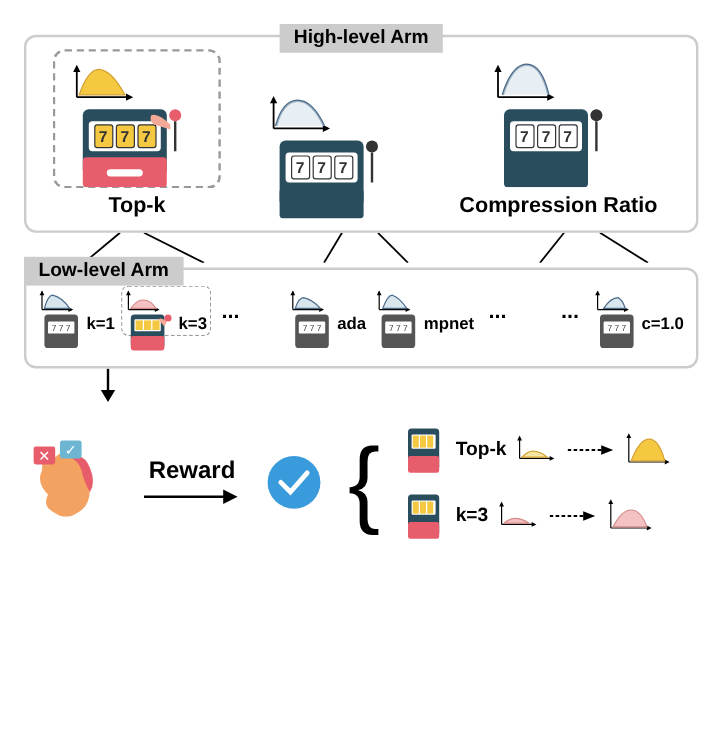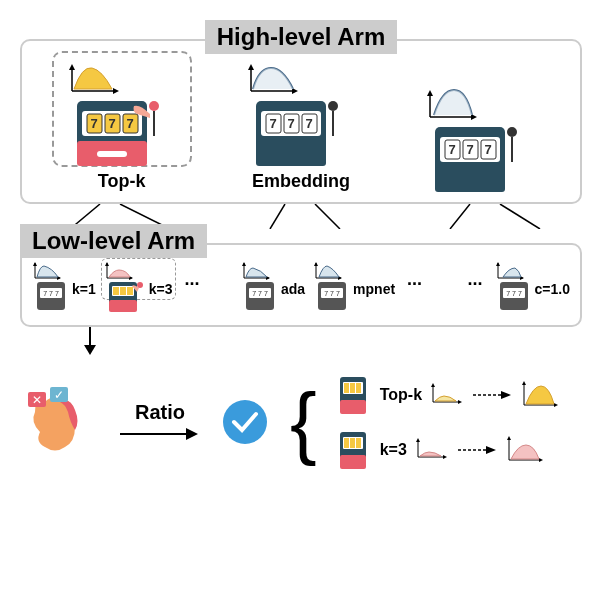--- a/index.html
+++ b/index.html
@@ -7,21 +7,21 @@
     padding: 20px;
     font-family: Arial, sans-serif;
     background: #fff;
     width: 602px;
     box-sizing: border-box;
   }
   .section-label {
     background: #ccc;
     padding: 3px 12px;
     font-weight: bold;
-    font-size: 24px;
+    font-size: 16px;
     display: inline-block;
     position: relative;
     z-index: 10;
   }
   .panel {
     border: 2px solid #ccc;
     border-radius: 10px;
     padding: 15px 10px 10px;
     margin-top: -15px;
     position: relative;
@@ -157,21 +157,20 @@
         <rect x="20" y="55" width="60" height="25" rx="3" fill="#fff"></rect>
         <rect x="25" y="58" width="15" height="19" rx="2" fill="#fff" stroke="#333"></rect>
         <rect x="43" y="58" width="15" height="19" rx="2" fill="#fff" stroke="#333"></rect>
         <rect x="61" y="58" width="15" height="19" rx="2" fill="#fff" stroke="#333"></rect>
         <text x="32" y="72" font-size="13" font-weight="bold" text-anchor="middle" fill="#333">7</text>
         <text x="50" y="72" font-size="13" font-weight="bold" text-anchor="middle" fill="#333">7</text>
         <text x="68" y="72" font-size="13" font-weight="bold" text-anchor="middle" fill="#333">7</text>
         <circle cx="92" cy="50" r="5" fill="#333"></circle>
         <line x1="92" y1="55" x2="92" y2="80" stroke="#333" stroke-width="2"></line>
       </svg>
-      <div class="arm-label">Embedding</div>
     </div>
     <div class="arm-group">
       <svg width="120" height="110">
         <path d="M 10 35 L 10 10" stroke="#000" stroke-width="1.5" fill="none"></path>
         <path d="M 10 35 L 55 35" stroke="#000" stroke-width="1.5" fill="none"></path>
         <polygon points="10,8 7,14 13,14" fill="#000"></polygon>
         <polygon points="57,35 51,32 51,38" fill="#000"></polygon>
         <path d="M 14 33 Q 22 8 34 8 Q 46 8 52 33" fill="none" stroke="#4a6b8a" stroke-width="2"></path>
         <path d="M 14 33 Q 22 8 34 8 Q 46 8 52 33 L 14 33 Z" fill="#d8e5ed" opacity="0.6"></path>
         <rect x="15" y="45" width="70" height="55" rx="5" fill="#2a4d5e"></rect>
@@ -179,20 +178,21 @@
         <rect x="20" y="55" width="60" height="25" rx="3" fill="#fff"></rect>
         <rect x="25" y="58" width="15" height="19" rx="2" fill="#fff" stroke="#333"></rect>
         <rect x="43" y="58" width="15" height="19" rx="2" fill="#fff" stroke="#333"></rect>
         <rect x="61" y="58" width="15" height="19" rx="2" fill="#fff" stroke="#333"></rect>
         <text x="32" y="72" font-size="13" font-weight="bold" text-anchor="middle" fill="#333">7</text>
         <text x="50" y="72" font-size="13" font-weight="bold" text-anchor="middle" fill="#333">7</text>
         <text x="68" y="72" font-size="13" font-weight="bold" text-anchor="middle" fill="#333">7</text>
         <circle cx="92" cy="50" r="5" fill="#333"></circle>
         <line x1="92" y1="55" x2="92" y2="80" stroke="#333" stroke-width="2"></line>
       </svg>
+      <div class="arm-label">Compression Ratio</div>
     </div>
   </div>
 </div>
 
 <svg width="562" height="25" style="display:block;">
   <line x1="80" y1="0" x2="50" y2="25" stroke="#000" stroke-width="1.5"></line>
   <line x1="100" y1="0" x2="150" y2="25" stroke="#000" stroke-width="1.5"></line>
   <line x1="265" y1="0" x2="250" y2="25" stroke="#000" stroke-width="1.5"></line>
   <line x1="295" y1="0" x2="320" y2="25" stroke="#000" stroke-width="1.5"></line>
   <line x1="450" y1="0" x2="430" y2="25" stroke="#000" stroke-width="1.5"></line>
@@ -298,21 +298,21 @@
   <svg width="80" height="80">
     <path d="M 25 20 Q 15 15 15 30 Q 10 40 20 50 Q 15 60 25 65 Q 35 72 45 65 Q 55 60 55 45 L 55 30 Q 50 15 40 18 Q 32 12 25 20 Z" fill="#f4a261"></path>
     <path d="M 40 20 Q 50 15 55 28 Q 60 40 55 48 Q 50 40 48 30 Q 45 22 40 20 Z" fill="#e85d6b"></path>
     <rect x="8" y="10" width="18" height="15" rx="2" fill="#e85d6b"></rect>
     <text x="17" y="22" font-size="12" fill="#fff" text-anchor="middle">✕</text>
     <rect x="30" y="5" width="18" height="15" rx="2" fill="#6db5d1"></rect>
     <text x="39" y="17" font-size="12" fill="#fff" text-anchor="middle">✓</text>
   </svg>
 
   <div style="display:flex;flex-direction:column;align-items:center;">
-    <div class="reward-text">Ratio</div>
+    <div class="reward-text">Reward</div>
     <svg width="80" height="20">
       <line x1="0" y1="10" x2="70" y2="10" stroke="#000" stroke-width="2"></line>
       <polygon points="78,10 66,4 66,16" fill="#000"></polygon>
     </svg>
   </div>
 
   <svg width="50" height="50">
     <circle cx="25" cy="25" r="22" fill="#3a9bdc"></circle>
     <path d="M 14 25 L 22 33 L 36 17" stroke="#fff" stroke-width="4" fill="none" stroke-linecap="round"></path>
   </svg>

